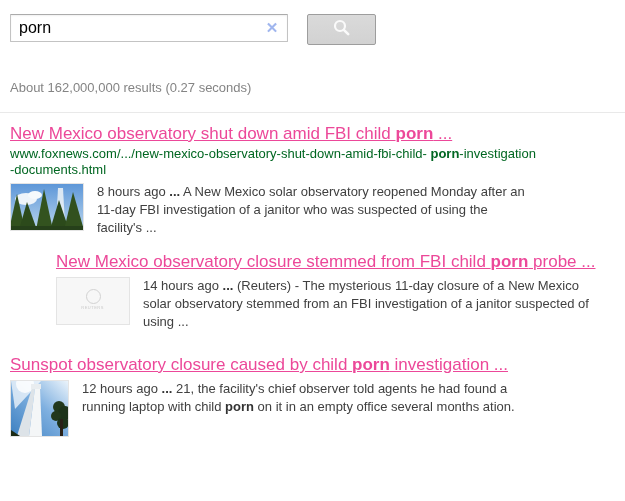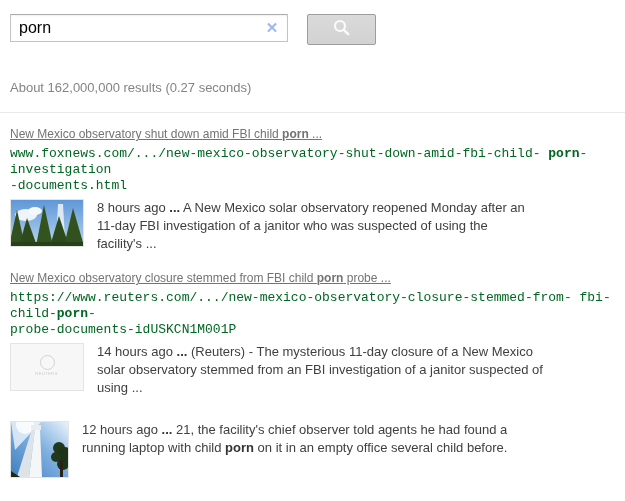--- a/index.html
+++ b/index.html
@@ -31,29 +31,29 @@
     display:flex;align-items:center;justify-content:center;cursor:pointer;
   }
 
   
   .stats{margin:35px 4px 0 10px;font-size:13px;color:#848484;line-height:16px;}
   .divider{margin-top:16px;border-top:1px solid #e9e9e9;width:625px;height:0;}
 
   
   .results{padding:11px 0 0 10px;width:605px;}
   .result{margin-bottom:15px;}
-  .result.gap-lg{margin-bottom:24px;}
+  .result.gap-lg{margin-bottom:24px;margin-left:46px;}
   .r-title{
-    font-size:12px;line-height:20px;color:#737373;text-decoration:underline;
+    font-size:17px;line-height:20px;color:#ec4899;text-decoration:underline;
     cursor:pointer;white-space:pre-wrap;display:block;
   }
   .r-title b{font-weight:bold;}
   .r-url{
     font-size:13px;line-height:16px;color:#006621;margin-top:2px;
-    white-space:pre-wrap;word-break:break-word;font-family:Liberation Mono, monospace;
+    white-space:pre-wrap;word-break:break-word;
   }
   .r-snippet-row{display:flex;margin-top:5px;}
   .thumb{flex:0 0 auto;margin-right:13px;border:1px solid #e4e4e4;
          overflow:hidden;background:#f7f7f7;position:relative;}
   .thumb svg{display:block;}
   .thumb-reuters{width:72px;height:46px;display:flex;flex-direction:column;
     align-items:center;justify-content:center;background:#f7f7f7;}
   .reuters-ring{width:13px;height:13px;border:1.5px solid #d2d2d2;border-radius:50%;}
   .reuters-label{font-size:8px;transform:scale(.5);transform-origin:center top;
     color:#cbcbcb;letter-spacing:1px;margin-top:2px;line-height:8px;}
@@ -112,34 +112,33 @@
         </svg>
       </div>
       <div class="r-snippet"><span>8 hours ago </span><b>...</b><span> A New Mexico solar observatory reopened Monday after an
 11-day FBI investigation of a janitor who was suspected of using the
 facility's ...</span></div>
     </div>
   </div>
 
   <div class="result gap-lg">
     <span class="r-title"><span>New Mexico observatory closure stemmed from FBI child </span><b>porn</b><span> probe ...</span></span>
-    <div class="r-url"><span>https://www.reuters.com/.../new-mexico-observatory-closure-stemmed-from- fbi-child-</span><b>porn</b><span>-
-probe-documents-idUSKCN1M001P</span></div>
     <div class="r-snippet-row">
       <div class="thumb thumb-reuters">
         <div class="reuters-ring"></div>
         <div class="reuters-label">REUTERS</div>
       </div>
       <div class="r-snippet"><span>14 hours ago </span><b>...</b><span> (Reuters) - The mysterious 11-day closure of a New Mexico
 solar observatory stemmed from an FBI investigation of a janitor suspected of
 using ...</span></div>
     </div>
   </div>
 
   <div class="result">
+    <span class="r-title"><span>Sunspot observatory closure caused by child </span><b>porn</b><span> investigation ...</span></span>
     <div class="r-snippet-row">
       <div class="thumb" style="width:57px;height:55px;">
         <svg width="57" height="55" viewBox="0 0 57 55">
           <defs>
             <linearGradient id="sky3" x1="0" y1="1" x2="1" y2="0">
               <stop offset="0" stop-color="#3c7fc0"></stop>
                 <stop offset="0.55" stop-color="#7fb0e0"></stop>
                 <stop offset="1" stop-color="#eaf3fb"></stop>
             </linearGradient>
           </defs>
@@ -151,17 +150,17 @@
           <rect x="20" y="3" width="10" height="5" fill="#e9edf0"></rect>
           <circle cx="48" cy="26" r="6" fill="#22381c"></circle>
           <circle cx="54" cy="32" r="7" fill="#1d331a"></circle>
           <circle cx="45" cy="35" r="5" fill="#22381c"></circle>
           <circle cx="52" cy="42" r="6" fill="#1d331a"></circle>
           <rect x="49" y="38" width="3" height="17" fill="#2a2118"></rect>
           <polygon points="0,55 0,49 9,55" fill="#1c2a14"></polygon>
         </svg>
       </div>
       <div class="r-snippet"><span>12 hours ago </span><b>...</b><span> 21, the facility's chief observer told agents he had found a
-running laptop with child </span><b>porn</b><span> on it in an empty office several child before.</span></div>
+running laptop with child </span><b>porn</b><span> on it in an empty office several months ation.</span></div>
     </div>
   </div>
 
 </div>
 
 </body></html>

